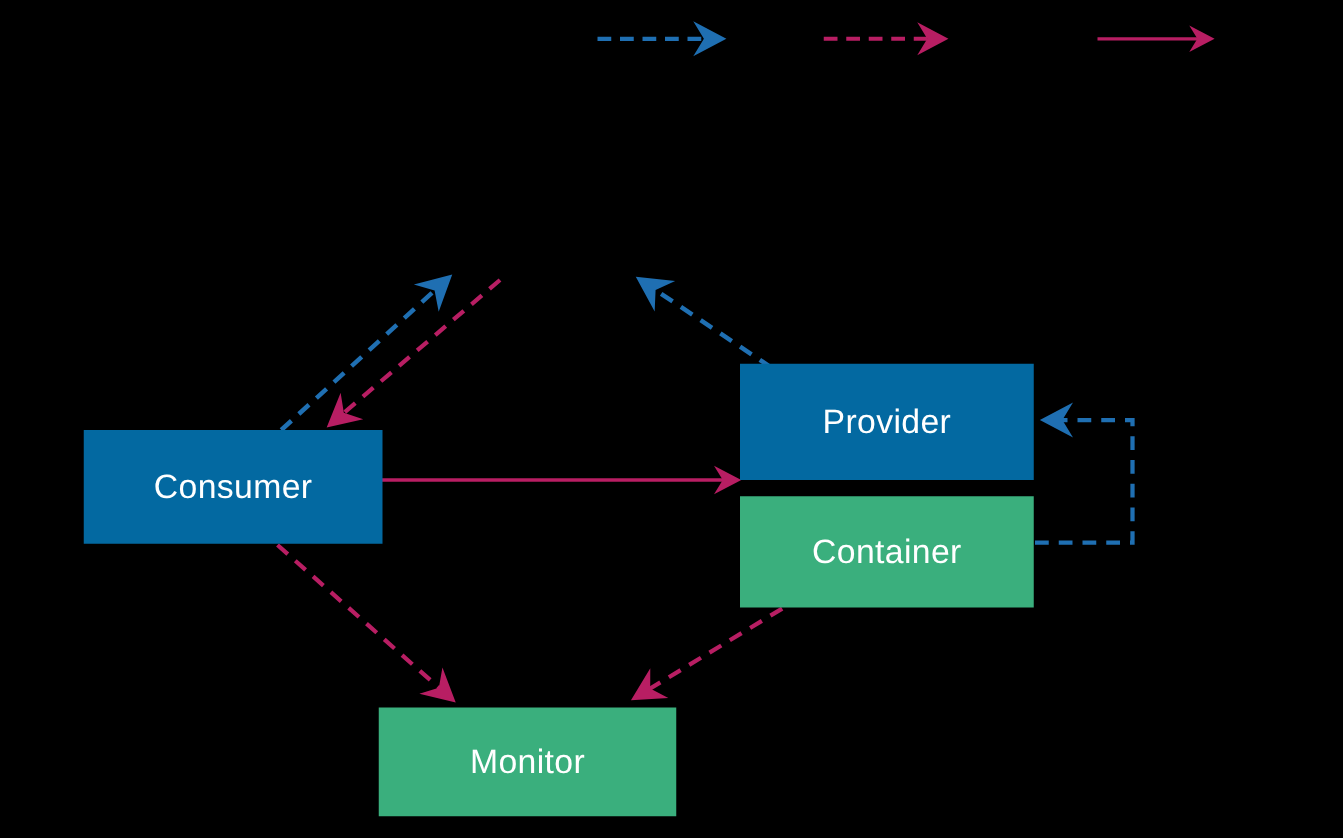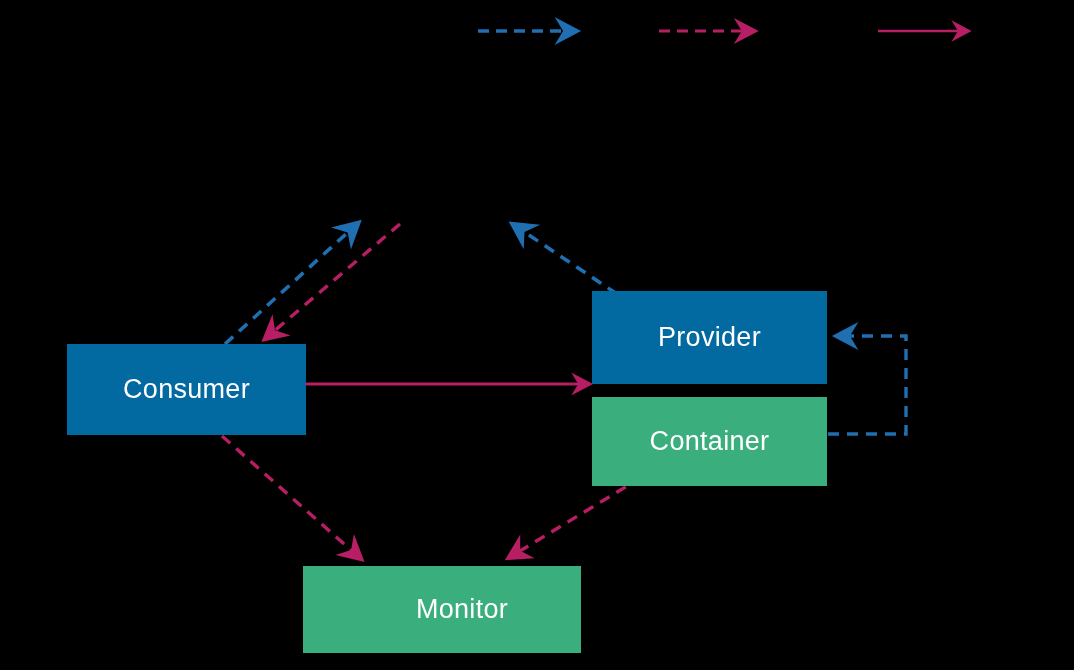--- a/index.html
+++ b/index.html
@@ -10,21 +10,21 @@
 
   .node{position:absolute;display:flex;align-items:center;justify-content:center;
         color:#ffffff;font-size:27px;letter-spacing:.3px;white-space:nowrap;}
   .node.green{background:#3aaf7d;}
   .node.blue{background:#0369a1;justify-content:center;}
 
   #node-registry{left:303px;top:120px;width:238px;height:99px;}
   #node-consumer{left:52px;top:344px;width:239px;height:91px;margin-left:15px;}
   #node-provider{left:592px;top:291px;width:235px;height:93px;}
   #node-container{left:592px;top:386px;width:235px;height:89px;margin-top:11px;}
-  #node-monitor{left:303px;top:566px;width:238px;height:87px;padding-left:40px;}
+  #node-monitor{left:303px;top:566px;width:238px;height:87px;}
 
   #caption-row{position:absolute;left:0;top:52px;width:1040px;height:16px;
                color:#0b0b0b;font-size:12.5px;letter-spacing:.2px;
                white-space:nowrap;overflow:hidden;line-height:16px;}
   .legend-label{position:absolute;color:#060606;font-size:12px;line-height:14px;
                 white-space:nowrap;}
   #legend-label-0{left:12px;top:54px;}
   #legend-label-1{left:250px;top:54px;}
   #legend-label-2{left:596px;top:54px;}
   #legend-label-3{left:840px;top:54px;}

